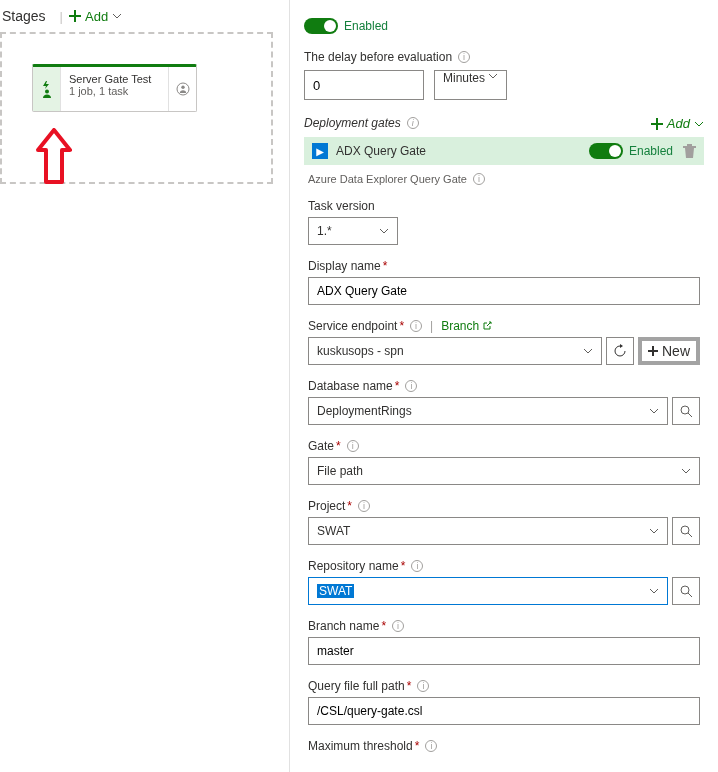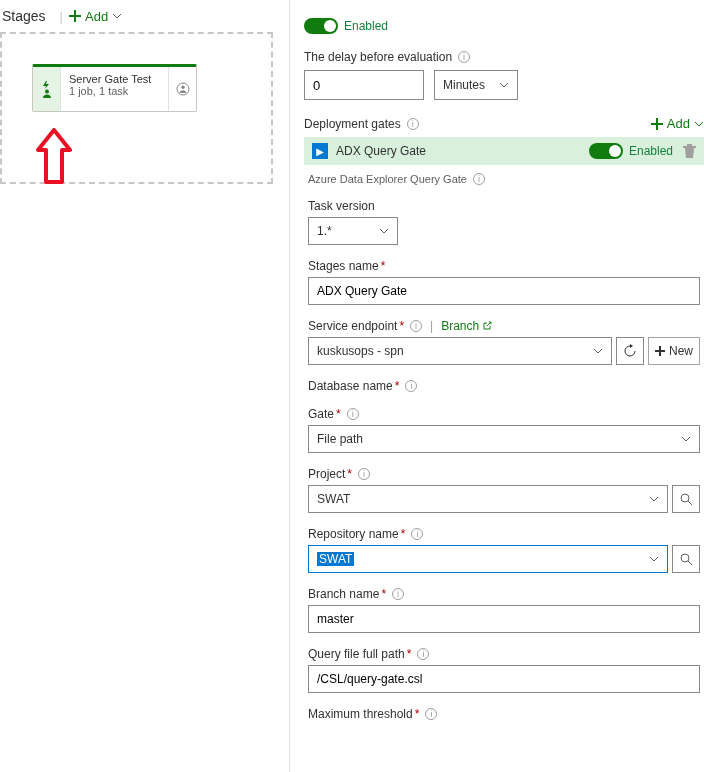--- a/index.html
+++ b/index.html
@@ -29,39 +29,39 @@
 .help-text { font-size: 11px; color: #605e5c; margin-top: 2px; }
 .learn-more { font-size: 11px; color: #605e5c; cursor: pointer; margin-top: 1px; }
 .toggle-wrap { display: flex; align-items: center; }
 .toggle { width: 34px; height: 16px; background: #107c10; border-radius: 16px; position: relative; cursor: pointer; margin-right: 6px; }
 .toggle .knob { width: 12px; height: 12px; background: #fff; border-radius: 50%; position: absolute; top: 2px; right: 2px; }
 .toggle-label { font-size: 12px; color: #15803d; }
 .section-label { font-size: 12px; color: #323130; margin-top: 16px; display: flex; align-items: center; }
 .info-icon { width: 12px; height: 12px; border: 1px solid #a19f9d; border-radius: 50%; display: inline-flex; align-items: center; justify-content: center; font-size: 9px; color: #a19f9d; margin-left: 6px; cursor: help; }
 .delay-row { display: flex; margin-top: 6px; }
 .delay-row input { width: 120px; height: 30px; padding: 4px 8px; border: 1px solid #8a8886; font-size: 13px; }
-.delay-row .select-units { width: 84px; height: 30px; border: 1px solid #8a8886; margin-left: 10px; display: flex; align-items: center; justify-content: space-between; padding: 0 8px; cursor: pointer; font-size: 12px; }
-.deploy-gates-row { display: flex; justify-content: space-between; align-items: flex-end; margin-top: 16px; }
+.delay-row .select-units { width: 73px; height: 30px; border: 1px solid #8a8886; margin-left: 10px; display: flex; justify-content: space-between; padding: 0 8px; cursor: pointer; font-size: 12px; }
+.deploy-gates-row { display: flex; justify-content: space-between; align-items: flex-start; margin-top: 16px; font-style: italic; }
 .add-gate { color: #107c10; cursor: pointer; display: inline-flex; align-items: center; font-size: 13px; }
 .gate-card { margin-top: 6px; border-radius: 2px; }
 .gate-header { display: flex; align-items: center; padding: 6px 8px; background: #d9f0dd; }
 .gate-icon { width: 16px; height: 16px; background: #0078d4; color: #fff; font-size: 10px; display: flex; align-items: center; justify-content: center; margin-right: 8px; }
 .gate-title { flex: 1; font-size: 12px; }
 .gate-trash { margin-left: 10px; cursor: pointer; }
 .gate-body { padding: 6px 4px 10px 4px; }
 .sub-gate-title { font-size: 11px; color: #605e5c; display: flex; align-items: center; margin-top: 2px; }
 .field-label { font-size: 12px; color: #323130; margin-top: 14px; display: flex; align-items: center; }
 .req { color: #a80000; margin-left: 2px; }
 .text-input { width: 100%; height: 28px; border: 1px solid #8a8886; padding: 4px 8px; font-size: 12px; margin-top: 4px; }
 .select-input { width: 100%; height: 28px; border: 1px solid #8a8886; padding: 4px 8px; font-size: 12px; margin-top: 4px; display: flex; align-items: center; justify-content: space-between; cursor: pointer; background: #fff; }
 .select-input.narrow { width: 90px; }
 .flex-row { display: flex; margin-top: 4px; align-items: flex-start; }
 .flex-row .select-input { margin-top: 0; flex: 1; }
 .icon-btn { width: 28px; height: 28px; border: 1px solid #8a8886; margin-left: 4px; display: flex; align-items: center; justify-content: center; cursor: pointer; background: #fff; }
-.new-btn { height: 28px; border: 1px solid #a3a3a3; margin-left: 4px; padding: 0 6px; display: flex; align-items: center; cursor: pointer; font-size: 12px; background: #fff; }
+.new-btn { height: 28px; border: 4px solid #a3a3a3; margin-left: 4px; padding: 0 6px; display: flex; align-items: center; cursor: pointer; font-size: 14px; background: #fff; }
 .manage-row { display: flex; align-items: center; }
 .manage-link { color: #107c10; margin-left: 8px; cursor: pointer; font-size: 12px; display: inline-flex; align-items: center; }
 .pipe { color: #a19f9d; margin-left: 8px; font-size: 12px; }
 .select-input.highlighted { border: 1px solid #0078d4; }
 .highlighted .sel-text { background: #0078d4; color: #fff; padding: 0 2px; }
 svg.chev { width: 10px; height: 10px; }
 </style>
 </head>
 <body>
 
@@ -176,21 +176,21 @@
           <span>Task version</span>
         </div>
         <div class="select-input narrow">
           <span>1.*</span>
           <svg class="chev" viewBox="0 0 10 10">
               <path d="M1 3l4 4 4-4" stroke="#605e5c" fill="none"></path>
             </svg>
         </div>
 
         <div class="field-label">
-          <span>Stages name</span>
+          <span>Display name</span>
             <span class="req">*</span>
         </div>
         <input class="text-input" type="text" value="ADX Query Gate" style="">
 
         <div class="field-label manage-row">
           <span>Service endpoint</span>
             <span class="req">*</span>
           <span class="info-icon">i</span>
           <span class="pipe">|</span>
           <span class="manage-link">
@@ -219,20 +219,34 @@
               </svg>
             <span style="margin-left:4px">New</span>
           </div>
         </div>
 
         <div class="field-label">
           <span>Database name</span>
             <span class="req">*</span>
           <span class="info-icon">i</span>
         </div>
+        <div class="flex-row">
+          <div class="select-input">
+            <span>DeploymentRings</span>
+            <svg class="chev" viewBox="0 0 10 10">
+                <path d="M1 3l4 4 4-4" stroke="#605e5c" fill="none"></path>
+              </svg>
+          </div>
+          <div class="icon-btn">
+            <svg width="13" height="13" viewBox="0 0 13 13">
+                <circle cx="5" cy="5" r="4" fill="none" stroke="#605e5c"></circle>
+                <path d="M8 8l4 4" stroke="#605e5c"></path>
+              </svg>
+          </div>
+        </div>
 
         <div class="field-label">
           <span>Gate</span>
             <span class="req">*</span>
           <span class="info-icon">i</span>
         </div>
         <div class="select-input">
           <span>File path</span>
           <svg class="chev" viewBox="0 0 10 10">
               <path d="M1 3l4 4 4-4" stroke="#605e5c" fill="none"></path>

